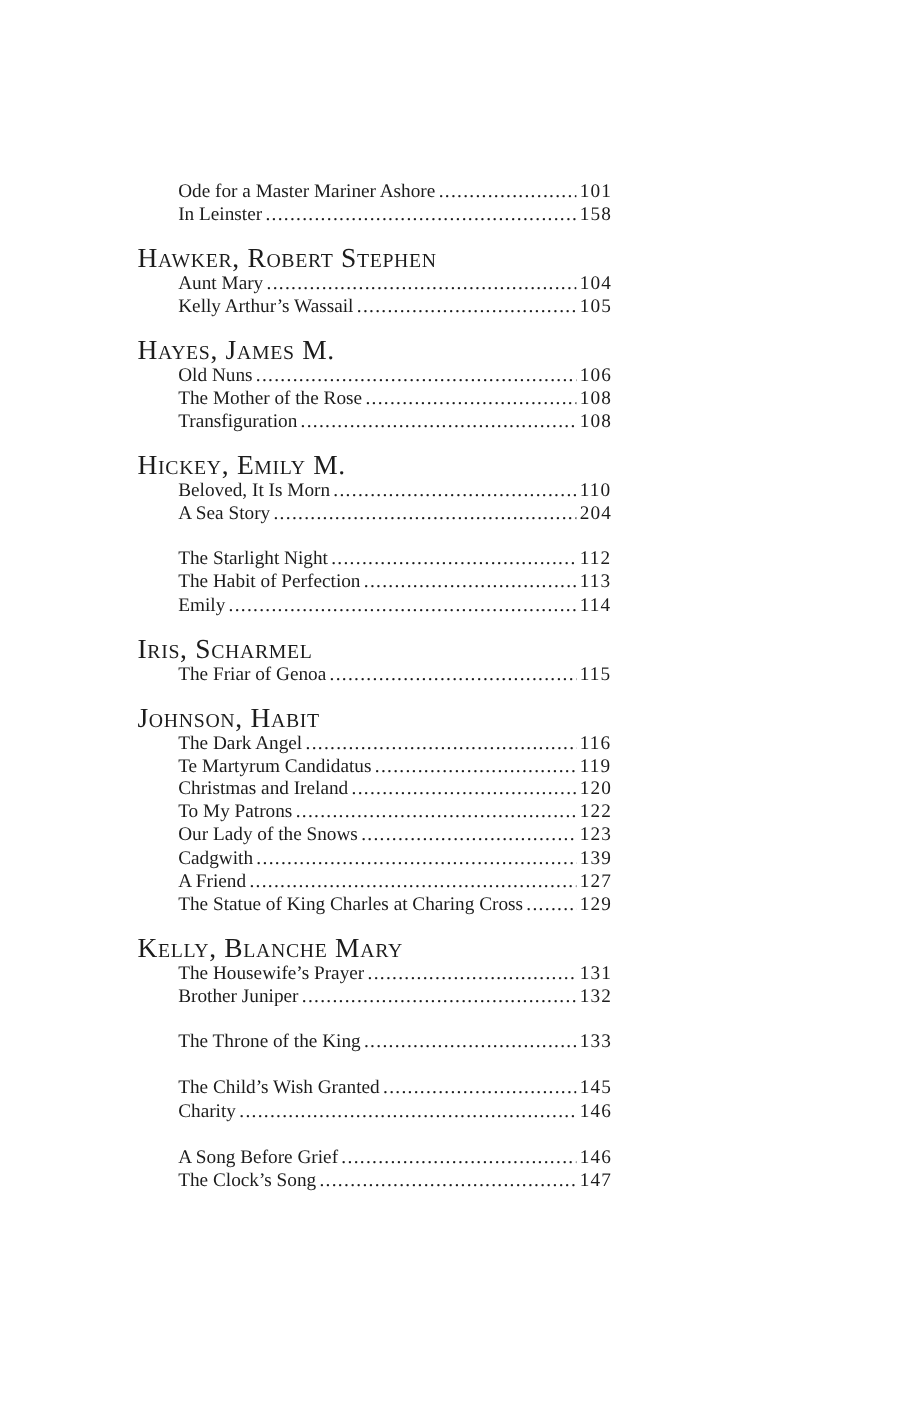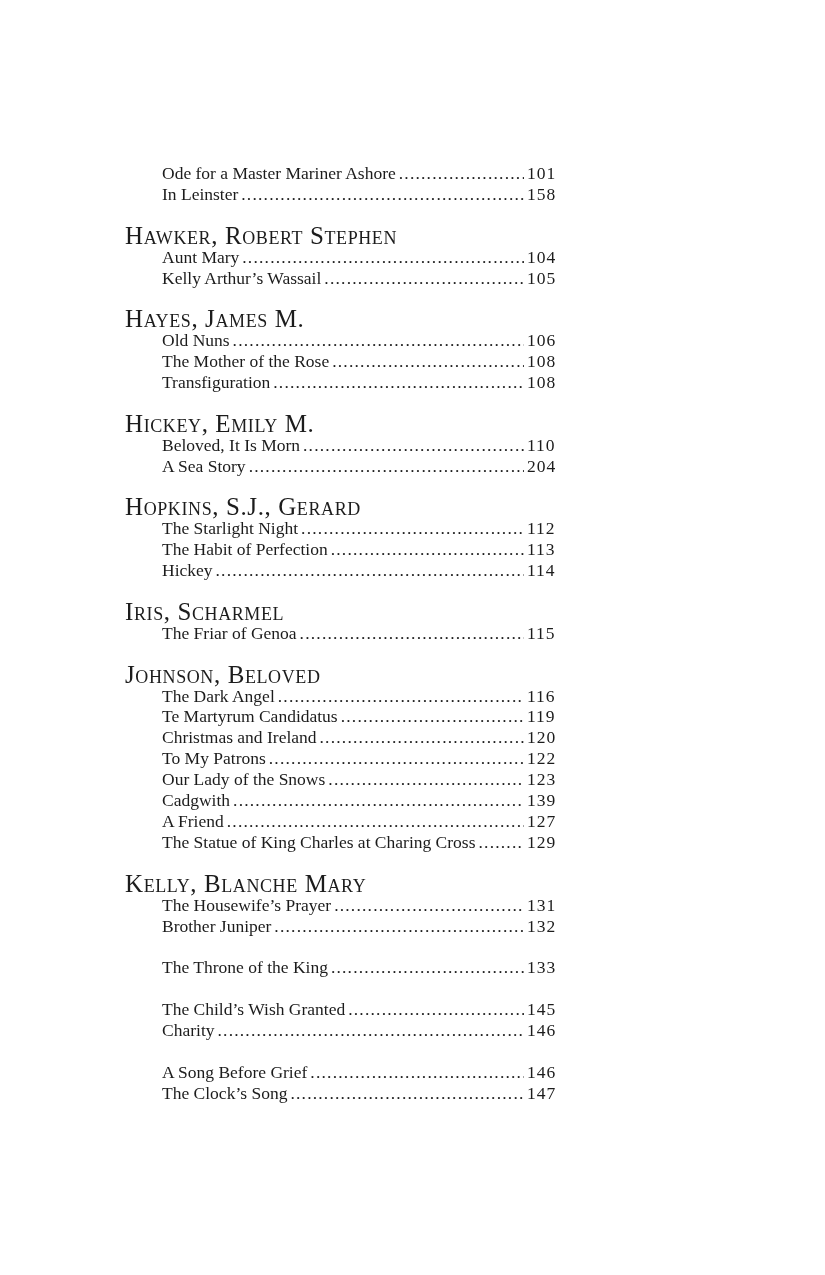--- a/index.html
+++ b/index.html
@@ -118,47 +118,46 @@
           <span class="dot-leader">............................................................................................................................................</span>
           <span class="page-number">110</span>
         </div>
         <div class="toc-entry">
           <span class="entry-title">A Sea Story</span>
           <span class="dot-leader">............................................................................................................................................</span>
           <span class="page-number">204</span>
         </div>
       </div>
       <div class="toc-section has-heading">
-        <div class="author-heading">Hopkins, S.J., Gerard</div>
         <div class="toc-entry">
           <span class="entry-title">The Starlight Night</span>
           <span class="dot-leader">............................................................................................................................................</span>
           <span class="page-number">112</span>
         </div>
         <div class="toc-entry">
           <span class="entry-title">The Habit of Perfection</span>
           <span class="dot-leader">............................................................................................................................................</span>
           <span class="page-number">113</span>
         </div>
         <div class="toc-entry">
-          <span class="entry-title">Hickey</span>
+          <span class="entry-title">Emily</span>
           <span class="dot-leader">............................................................................................................................................</span>
           <span class="page-number">114</span>
         </div>
       </div>
       <div class="toc-section has-heading">
         <div class="author-heading">Iris, Scharmel</div>
         <div class="toc-entry">
           <span class="entry-title">The Friar of Genoa</span>
           <span class="dot-leader">............................................................................................................................................</span>
           <span class="page-number">115</span>
         </div>
       </div>
       <div class="toc-section has-heading">
-        <div class="author-heading">Johnson, Beloved</div>
+        <div class="author-heading">Johnson, Habit</div>
         <div class="toc-entry">
           <span class="entry-title">The Dark Angel</span>
           <span class="dot-leader">............................................................................................................................................</span>
           <span class="page-number">116</span>
         </div>
         <div class="toc-entry">
           <span class="entry-title">Te Martyrum Candidatus</span>
           <span class="dot-leader">............................................................................................................................................</span>
           <span class="page-number">119</span>
         </div>

